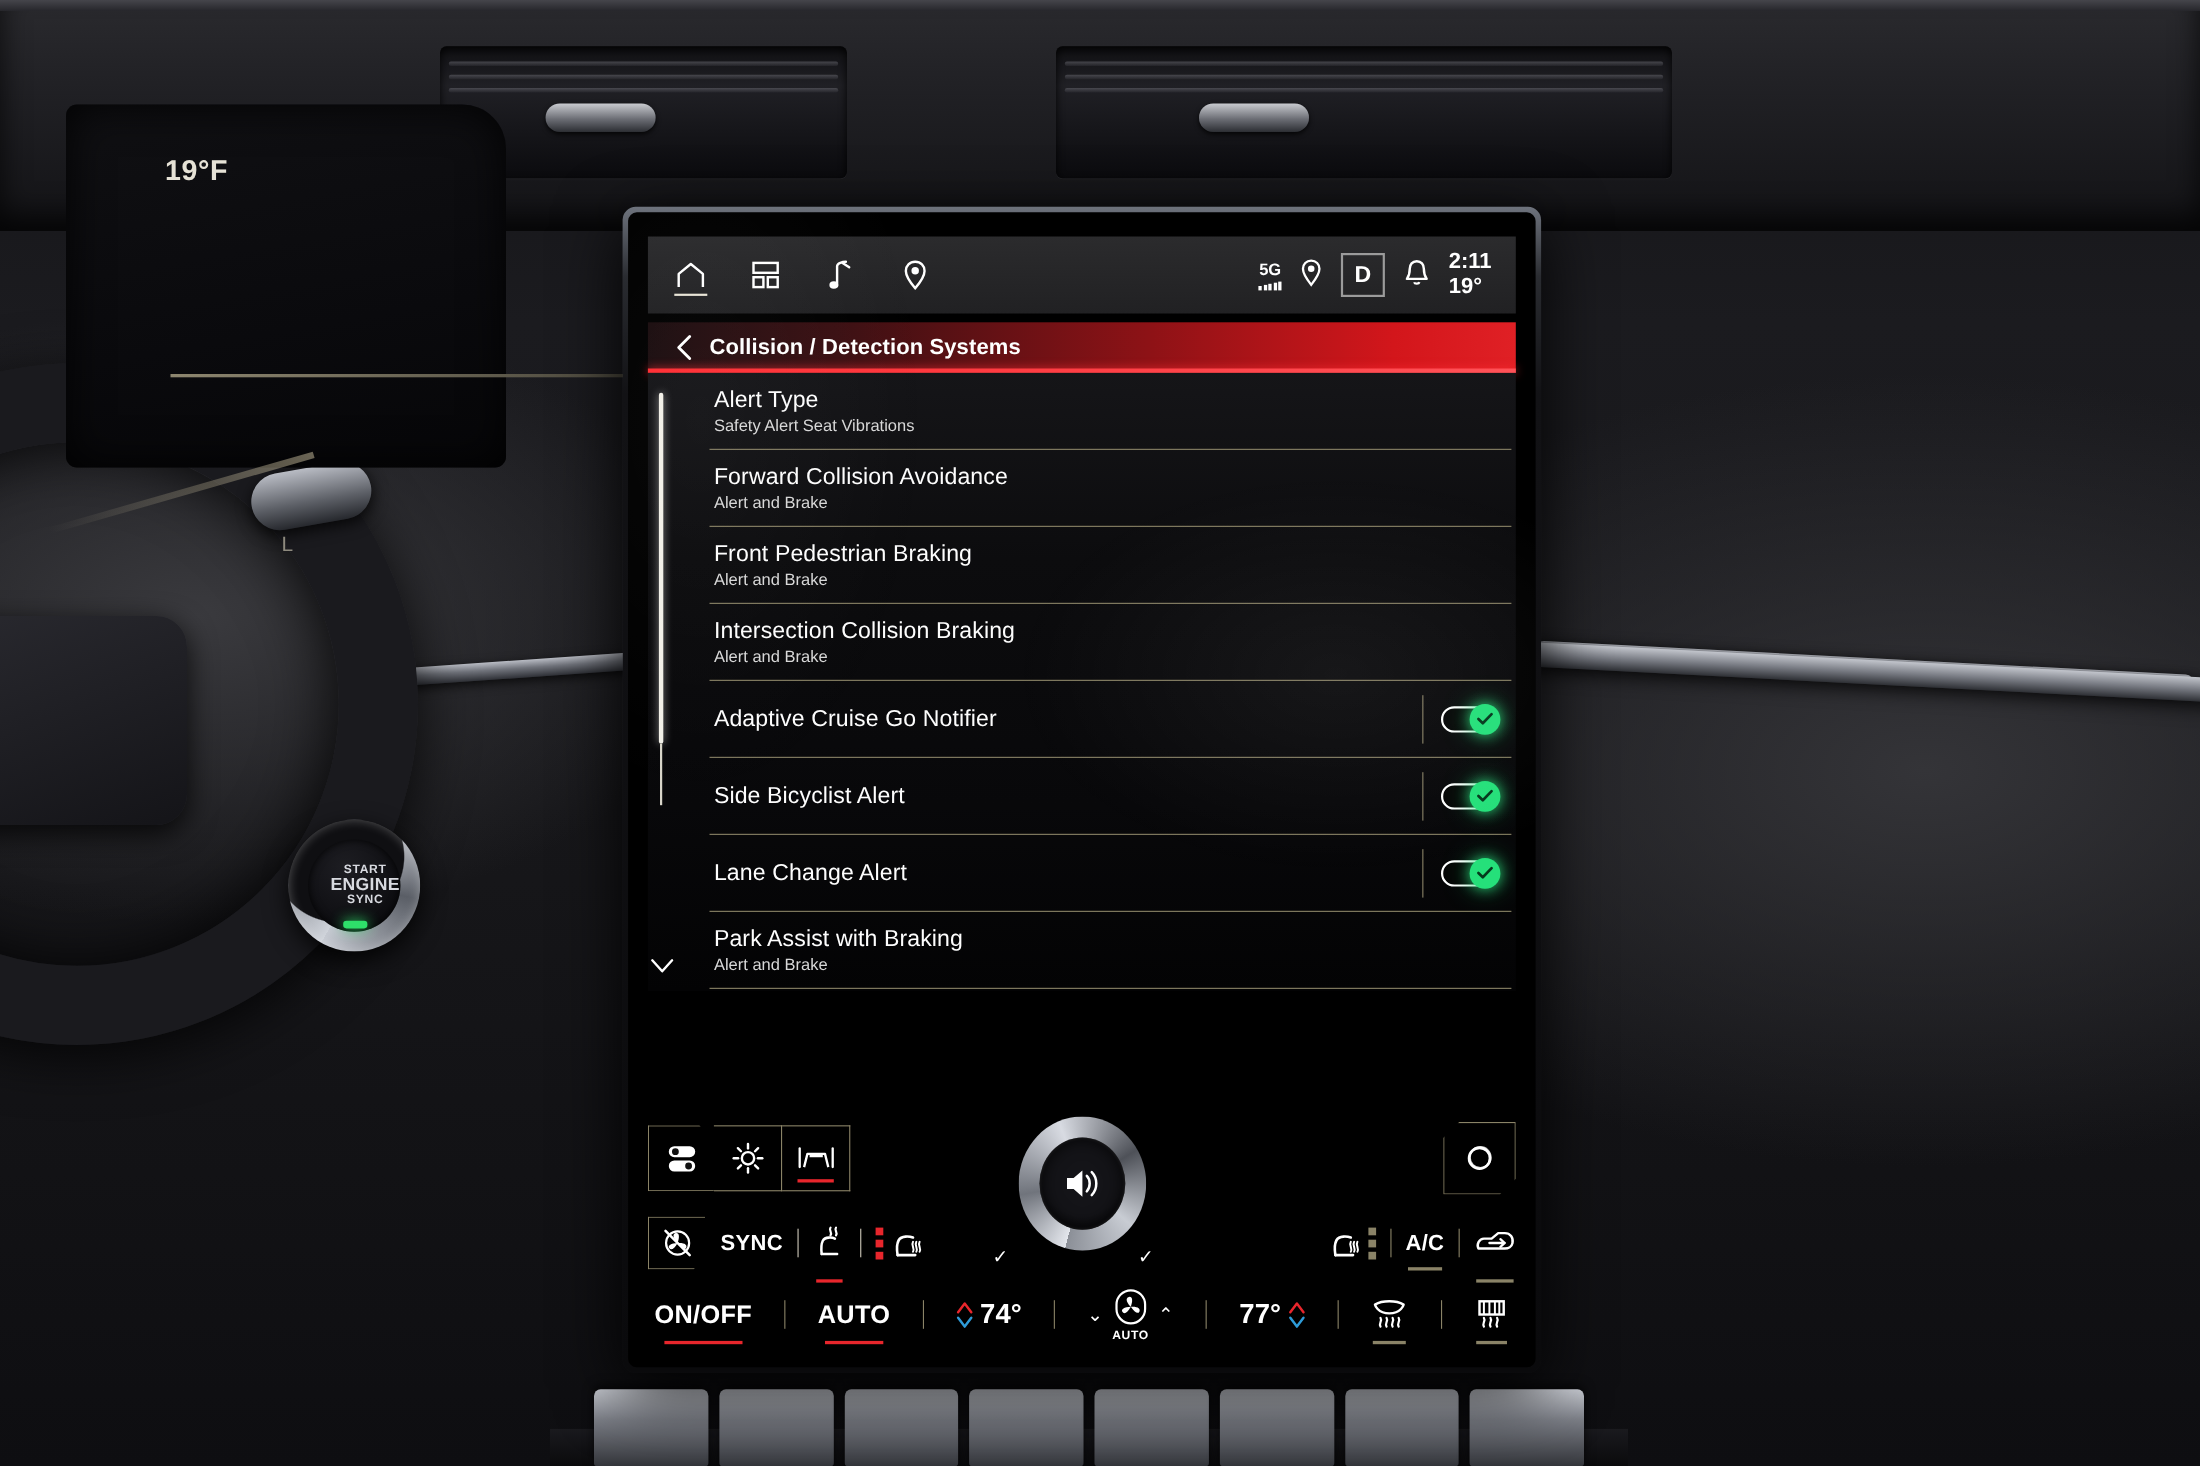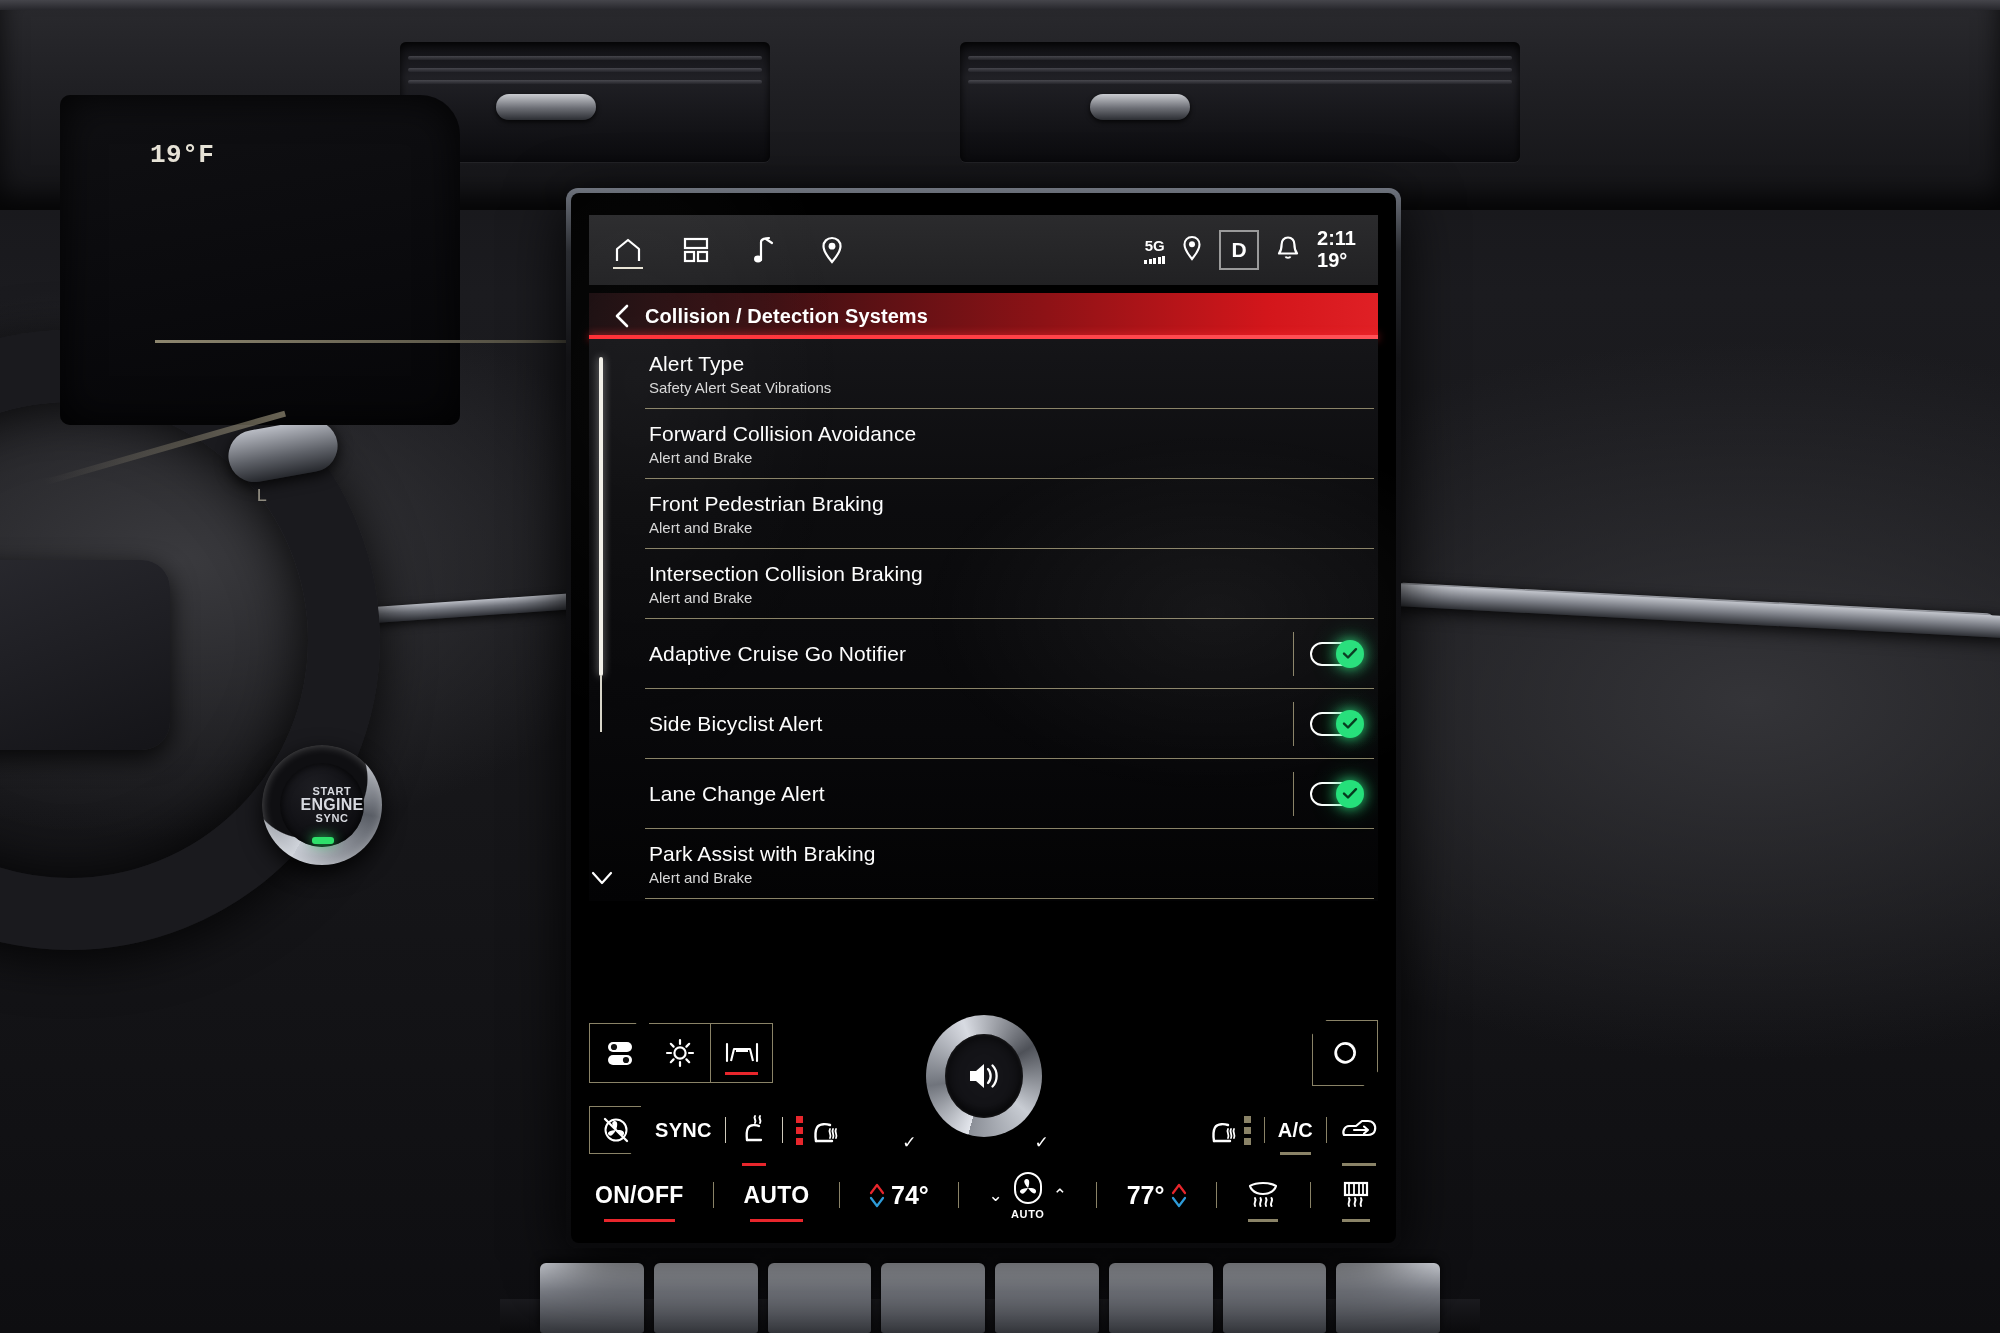--- a/index.html
+++ b/index.html
@@ -39,21 +39,21 @@
   .wheel { position:absolute; left:-240px; top:330px; width:620px; height:620px;
     border-radius:50%; border:72px solid #1a1a1e;
     box-shadow: inset 0 0 60px rgba(0,0,0,.9), 0 10px 50px rgba(0,0,0,.8);
     background:transparent; }
   .wheel-hub { position:absolute; left:-130px; top:560px; width:300px; height:190px;
     background:linear-gradient(160deg,#2b2b31,#141418); border-radius:28px;
     box-shadow:0 8px 26px rgba(0,0,0,.8); }
 
   .cluster { position:absolute; left:60px; top:95px; width:400px; height:330px;
     background: linear-gradient(170deg,#101013 0%,#0a0a0d 60%,#060608 100%);
-    border-radius:10px 40px 10px 10px; box-shadow: inset 0 0 40px rgba(0,0,0,.9); font-family: Liberation Mono, monospace; }
+    border-radius:10px 40px 10px 10px; box-shadow: inset 0 0 40px rgba(0,0,0,.9); }
   .cluster-temp { position:absolute; left:90px; top:45px; color:#e6e2d6;
     font-size:26px; font-weight:700; letter-spacing:.5px; }
   .cluster-bar { position:absolute; left:95px; top:245px; width:420px; height:3px;
     background:linear-gradient(90deg,#8d866f,#4a473c); }
   .cluster-arc { position:absolute; left:-20px; top:350px; width:250px; height:6px;
     background:linear-gradient(90deg,rgba(190,180,150,.0),rgba(190,180,150,.55));
     transform:rotate(-16deg); }
   .cluster-l { position:absolute; left:196px; top:390px; color:#8e8a7e; font-size:19px; }
 
   .start-btn { position:absolute; left:262px; top:745px; width:120px; height:120px;

